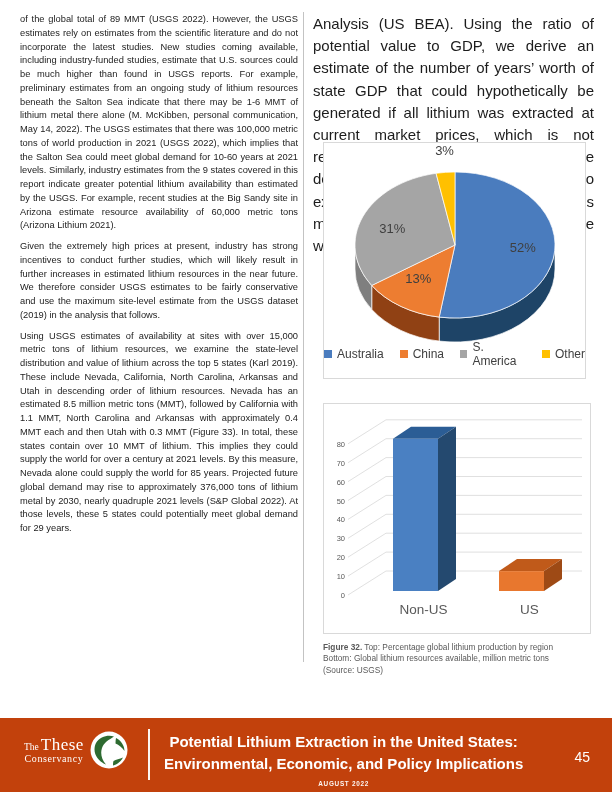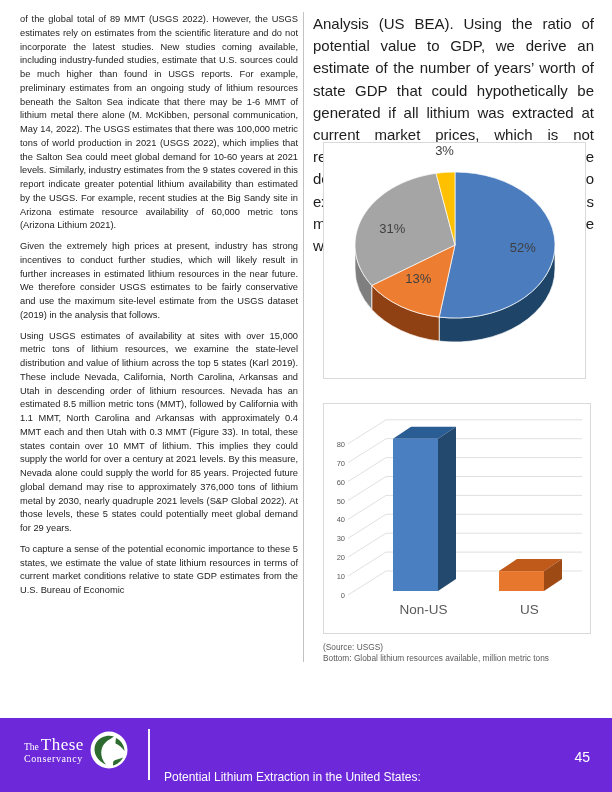--- a/index.html
+++ b/index.html
@@ -36,34 +36,33 @@
   .footer{position:absolute;left:0;top:718px;width:612px;height:74px;background:#2E6B31;color:#fff;}
   .logo{position:absolute;left:24px;top:12px;display:flex;align-items:center;gap:5px;
         font-family:"Liberation Serif",serif;}
   .logo-text{line-height:1;}
   .logo-l1{display:flex;align-items:baseline;gap:2px;}
   .logo-the{font-size:9.5px;}
   .logo-nature{font-size:17px;letter-spacing:0.5px;}
   .logo-conservancy{font-size:10px;letter-spacing:0.6px;margin-top:1px;}
   .footer-sep{position:absolute;left:148px;top:11px;width:2px;height:51px;background:#ffffff;opacity:.95;}
   .footer-titles{position:absolute;left:164px;top:13px;}
-  .footer-title{font-size:12px;font-weight:normal;line-height:1.45;margin-top:38px;}
+  .footer-title{font-size:15px;font-weight:bold;line-height:1.45;}
   .footer-date{font-size:6.4px;letter-spacing:.7px;margin-top:5px;font-weight:bold;opacity:.95;}
   .page-number{position:absolute;right:22px;top:31px;font-size:14px;}
 </style>
 </head>
 <body>
 
 <div class="page">
 
   <div class="col-left">
     <p>of the global total of 89 MMT (USGS 2022). However, the USGS estimates rely on estimates from the scientific literature and do not incorporate the latest studies. New studies coming available, including industry-funded studies, estimate that U.S. sources could be much higher than found in USGS reports. For example, preliminary estimates from an ongoing study of lithium resources beneath the Salton Sea indicate that there may be 1-6 MMT of lithium metal there alone (M. McKibben, personal communication, May 14, 2022). The USGS estimates that there was 100,000 metric tons of world production in 2021 (USGS 2022), which implies that the Salton Sea could meet global demand for 10-60 years at 2021 levels. Similarly, industry estimates from the 9 states covered in this report indicate greater potential lithium availability than estimated by the USGS. For example, recent studies at the Big Sandy site in Arizona estimate resource availability of 60,000 metric tons (Arizona Lithium 2021).</p>
     <p>Given the extremely high prices at present, industry has strong incentives to conduct further studies, which will likely result in further increases in estimated lithium resources in the near future. We therefore consider USGS estimates to be fairly conservative and use the maximum site-level estimate from the USGS dataset (2019) in the analysis that follows.</p>
     <p>Using USGS estimates of availability at sites with over 15,000 metric tons of lithium resources, we examine the state-level distribution and value of lithium across the top 5 states (Karl 2019). These include Nevada, California, North Carolina, Arkansas and Utah in descending order of lithium resources. Nevada has an estimated 8.5 million metric tons (MMT), followed by California with 1.1 MMT, North Carolina and Arkansas with approximately 0.4 MMT each and then Utah with 0.3 MMT (Figure 33). In total, these states contain over 10 MMT of lithium. This implies they could supply the world for over a century at 2021 levels. By this measure, Nevada alone could supply the world for 85 years. Projected future global demand may rise to approximately 376,000 tons of lithium metal by 2030, nearly quadruple 2021 levels (S&amp;P Global 2022). At those levels, these 5 states could potentially meet global demand for 29 years.</p>
-    <p>To capture a sense of the potential economic importance to these 5 states, we estimate the value of state lithium resources in terms of current market conditions relative to state GDP estimates from the U.S. Bureau of Economic</p>
   </div>
 
   <div class="col-divider"></div>
 
   <div class="col-right-para">Analysis (US BEA). Using the ratio of potential value to GDP, we derive an estimate of the number of years’ worth of state GDP that could hypothetically be generated if all lithium was extracted at current market prices, which is not realistic but provides an indication of the degree of urgency that may be felt to expedite major lithium projects. By this metric, Nevada is once again the top state with 19.5 years’ worth of GDP.</div>
 
   <div class="pie-box">
     <div id="pie-svg-holder">
         <svg viewBox="0 0 261 200" width="261" height="200">
           <path d="M231 100 A100 73 0 0 1 115.199860402665 172.08303887337678 L115.199860402665 196.08303887337678 A100 73 0 0 0 231 124 Z" fill="#1E4467" stroke="#fff" stroke-width="0.7"></path>
@@ -71,20 +70,38 @@
           <path d="M47.74301453652282 140.43616466222602 A100 73 0 0 1 31 100.00000000000001 L31 124.00000000000001 A100 73 0 0 0 47.74301453652282 164.43616466222602 Z" fill="#7F7F7F" stroke="#fff" stroke-width="0.7"></path>
           <path d="M131 100 L131 27 A100 73 0 1 1 115.199860402665 172.08303887337678 Z" fill="#4A7CBE" stroke="#fff" stroke-width="0.7"></path>
           <path d="M131 100 L115.199860402665 172.08303887337678 A100 73 0 0 1 47.74301453652282 140.43616466222602 Z" fill="#ED7D31" stroke="#fff" stroke-width="0.7"></path>
           <path d="M131 100 L47.74301453652282 140.43616466222602 A100 73 0 0 1 112.07487556395903 28.319205099822398 Z" fill="#A5A5A5" stroke="#fff" stroke-width="0.7"></path>
           <path d="M131 100 L112.07487556395903 28.319205099822398 A100 73 0 0 1 131.00000000000006 27 Z" fill="#FFC000" stroke="#fff" stroke-width="0.7"></path>
           <text x="198.78612476473208" y="107.23973823630551" text-anchor="middle" fill="#3f3f3f" font-size="13">52%</text>
           <text x="94.23642441301934" y="138.39044442213867" text-anchor="middle" fill="#3f3f3f" font-size="13">13%</text>
           <text x="68.27990800088848" y="88.20621126166488" text-anchor="middle" fill="#3f3f3f" font-size="13">31%</text>
           <text x="120.54383523654002" y="9.703437596511193" text-anchor="middle" fill="#3f3f3f" font-size="13">3%</text>
         </svg>
+      </div>
+    <div class="pie-legend" id="pie-legend">
+        <span class="leg-item">
+          <span class="leg-swatch" style="background: rgb(74, 124, 190);"></span>
+          <span>Australia</span>
+        </span>
+        <span class="leg-item">
+          <span class="leg-swatch" style="background: rgb(237, 125, 49);"></span>
+          <span>China</span>
+        </span>
+        <span class="leg-item">
+          <span class="leg-swatch" style="background: rgb(165, 165, 165);"></span>
+          <span>S. America</span>
+        </span>
+        <span class="leg-item">
+          <span class="leg-swatch" style="background: rgb(255, 192, 0);"></span>
+          <span>Other</span>
+        </span>
       </div>
   </div>
 
   <div class="bar-box">
     <div id="bar-svg-holder">
         <svg viewBox="0 0 266 229" width="266" height="229">
           <path d="M24 191 L62 167 L258 167" fill="none" stroke="#d8d8d8" stroke-width="0.8"></path>
           <text x="21" y="194" text-anchor="end" fill="#595959" font-size="7.5">0</text>
           <path d="M24 172.1 L62 148.1 L258 148.1" fill="none" stroke="#d8d8d8" stroke-width="0.8"></path>
           <text x="21" y="175.1" text-anchor="end" fill="#595959" font-size="7.5">10</text>
@@ -108,25 +125,26 @@
           <text x="99.5" y="210" text-anchor="middle" fill="#595959" font-size="13.5">Non-US</text>
           <path d="M175 167.1 L220 167.1 L238 155.1 L193 155.1 Z" fill="#C05A1A"></path>
           <path d="M220 167.1 L238 155.1 L238 175 L220 187 Z" fill="#9E4A15"></path>
           <rect x="175" y="167.1" width="45" height="19.900000000000006" fill="#E8772E"></rect>
           <text x="205.5" y="210" text-anchor="middle" fill="#595959" font-size="13.5">US</text>
         </svg>
       </div>
   </div>
 
   <div class="figure-caption">
+    <div><span class="cap-bold">Figure 32.</span><span> Top: Percentage global lithium production by region</span></div>
+    <div>Bottom: Global lithium resources available, million metric tons</div>
     <div>(Source: USGS)</div>
-    <div>Bottom: Global lithium resources available, million metric tons</div>
   </div>
 
-  <div class="footer" id="footer" style="background: #6d28d9;">
+  <div class="footer" id="footer" style="background: #c2410c; text-align: center;">
     <div class="logo">
       <div class="logo-text">
         <div class="logo-l1">
           <span class="logo-the">The</span>
           <span class="logo-nature">These</span>
         </div>
         <div class="logo-conservancy">Conservancy</div>
       </div>
       <svg width="40" height="40" viewBox="0 0 40 40">
         <circle cx="20" cy="20" r="18.5" fill="#ffffff"></circle>

